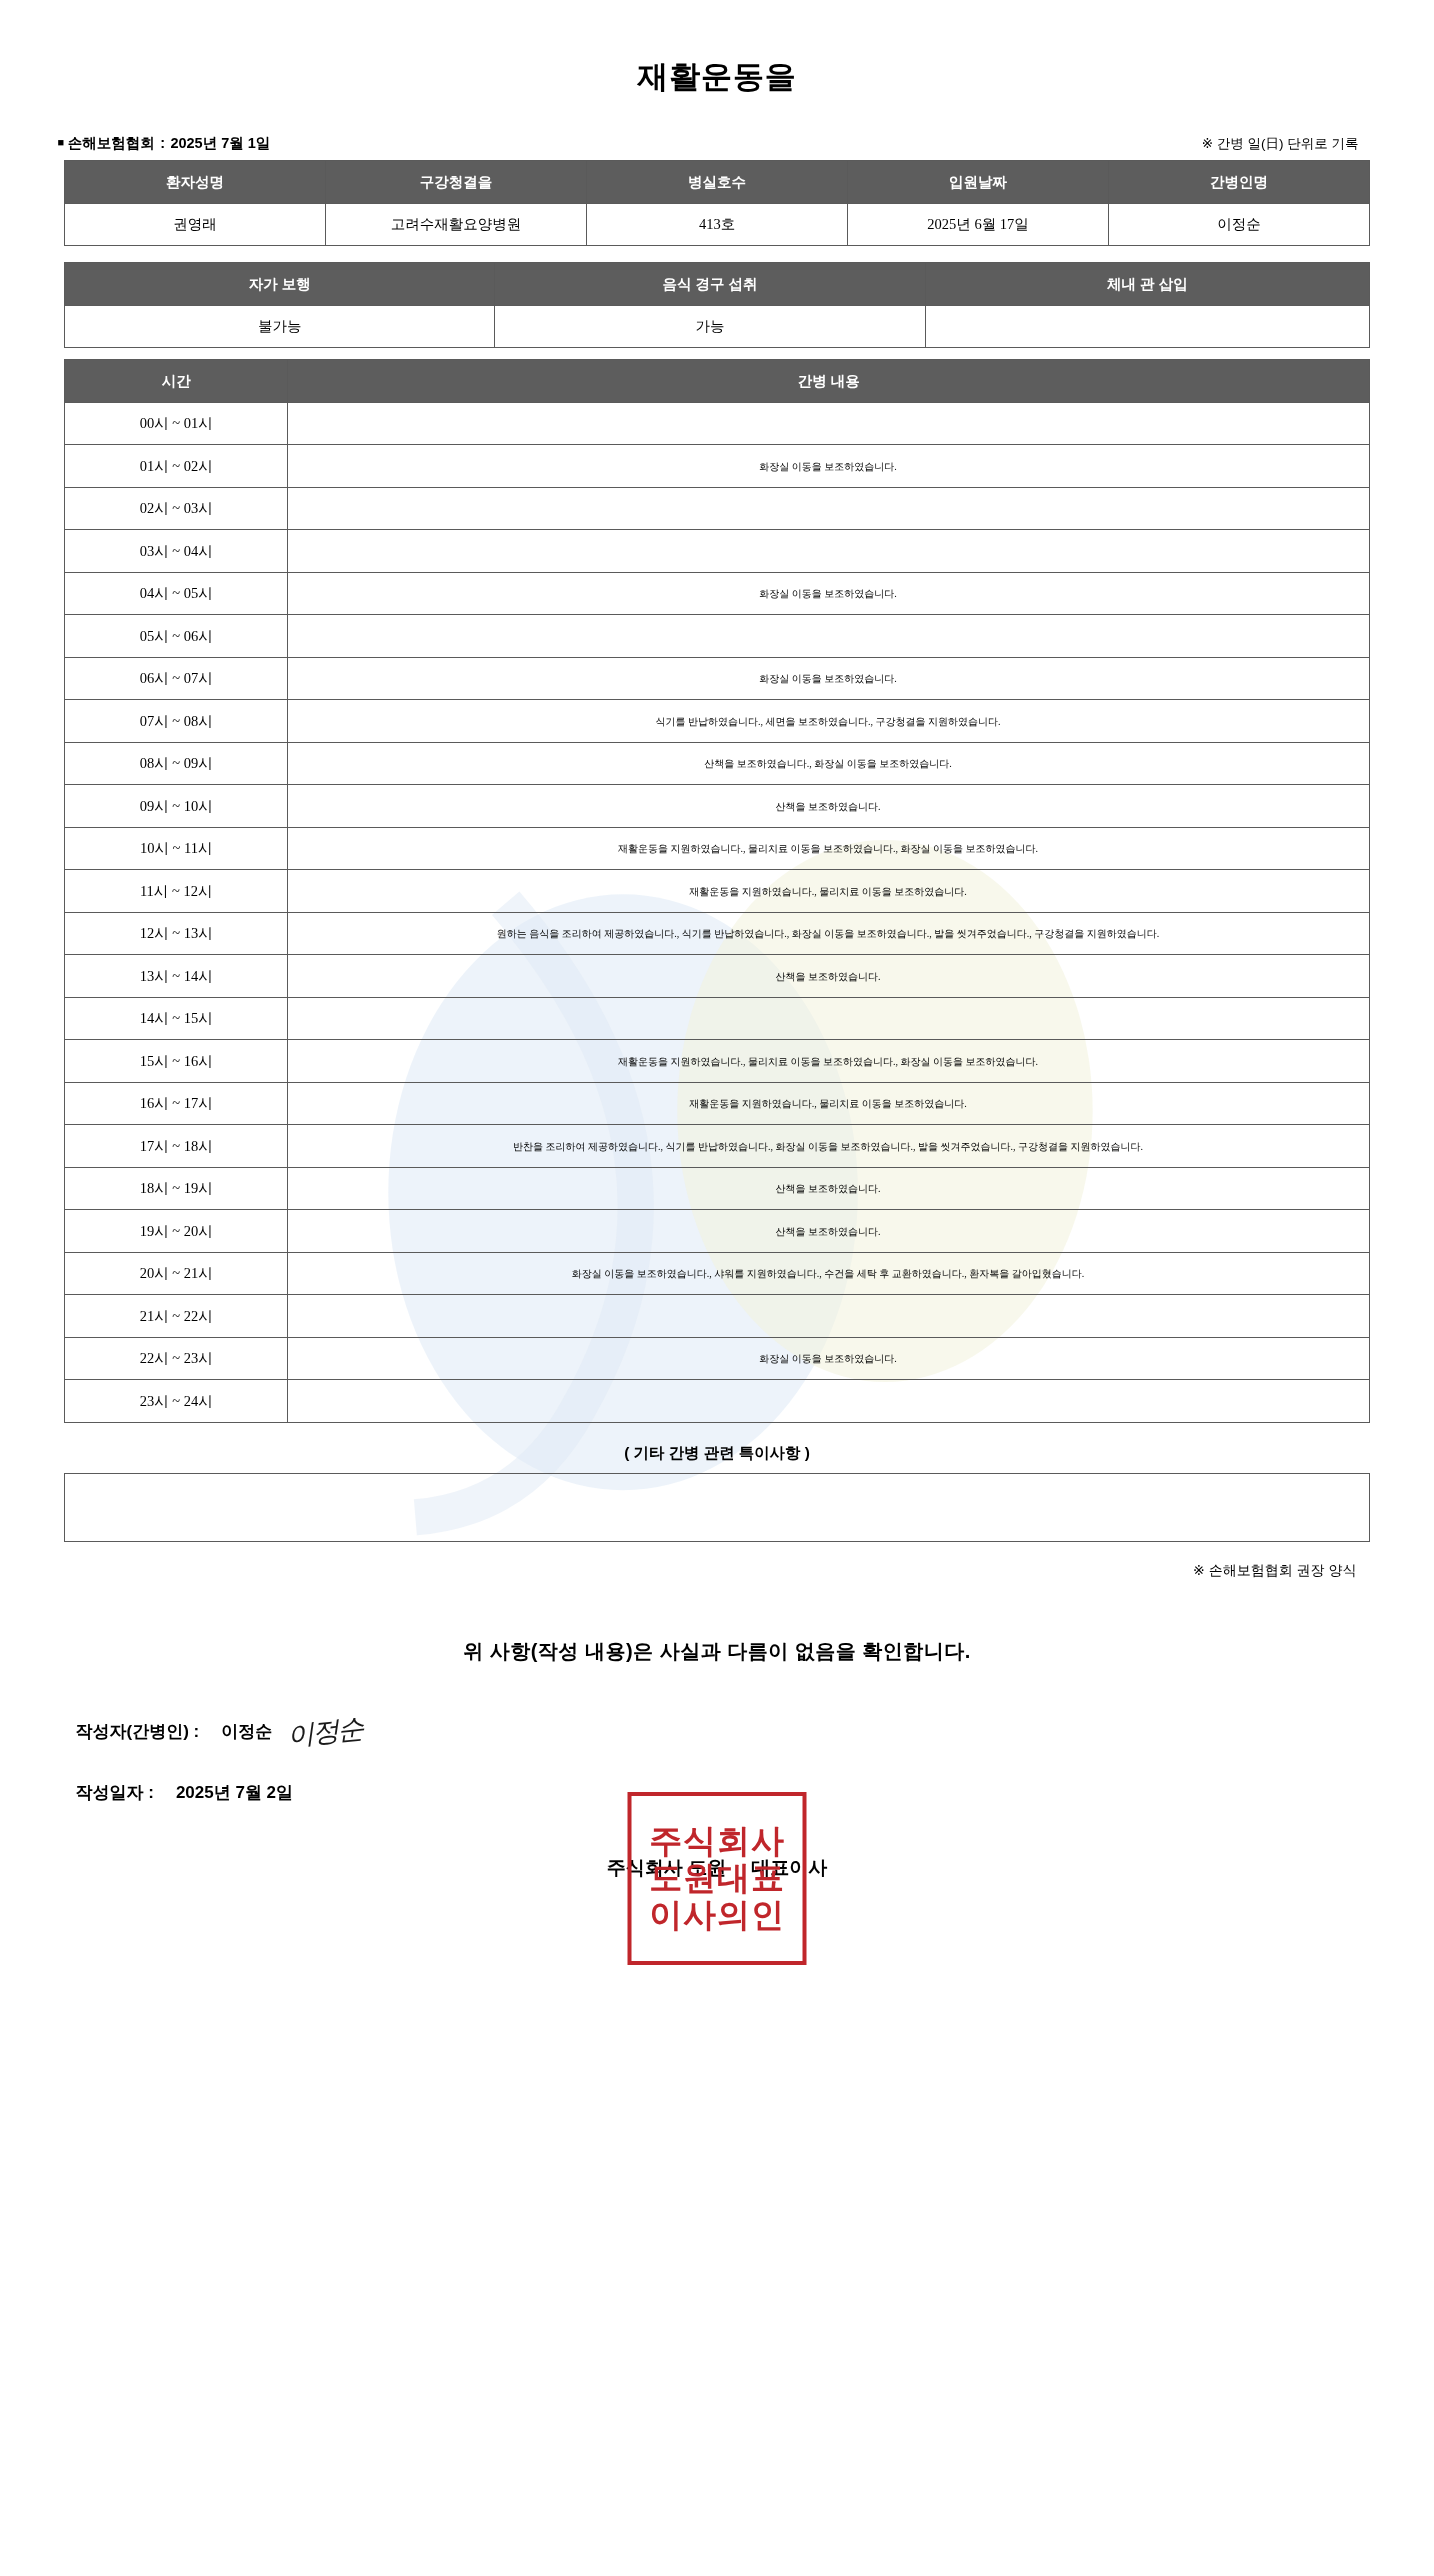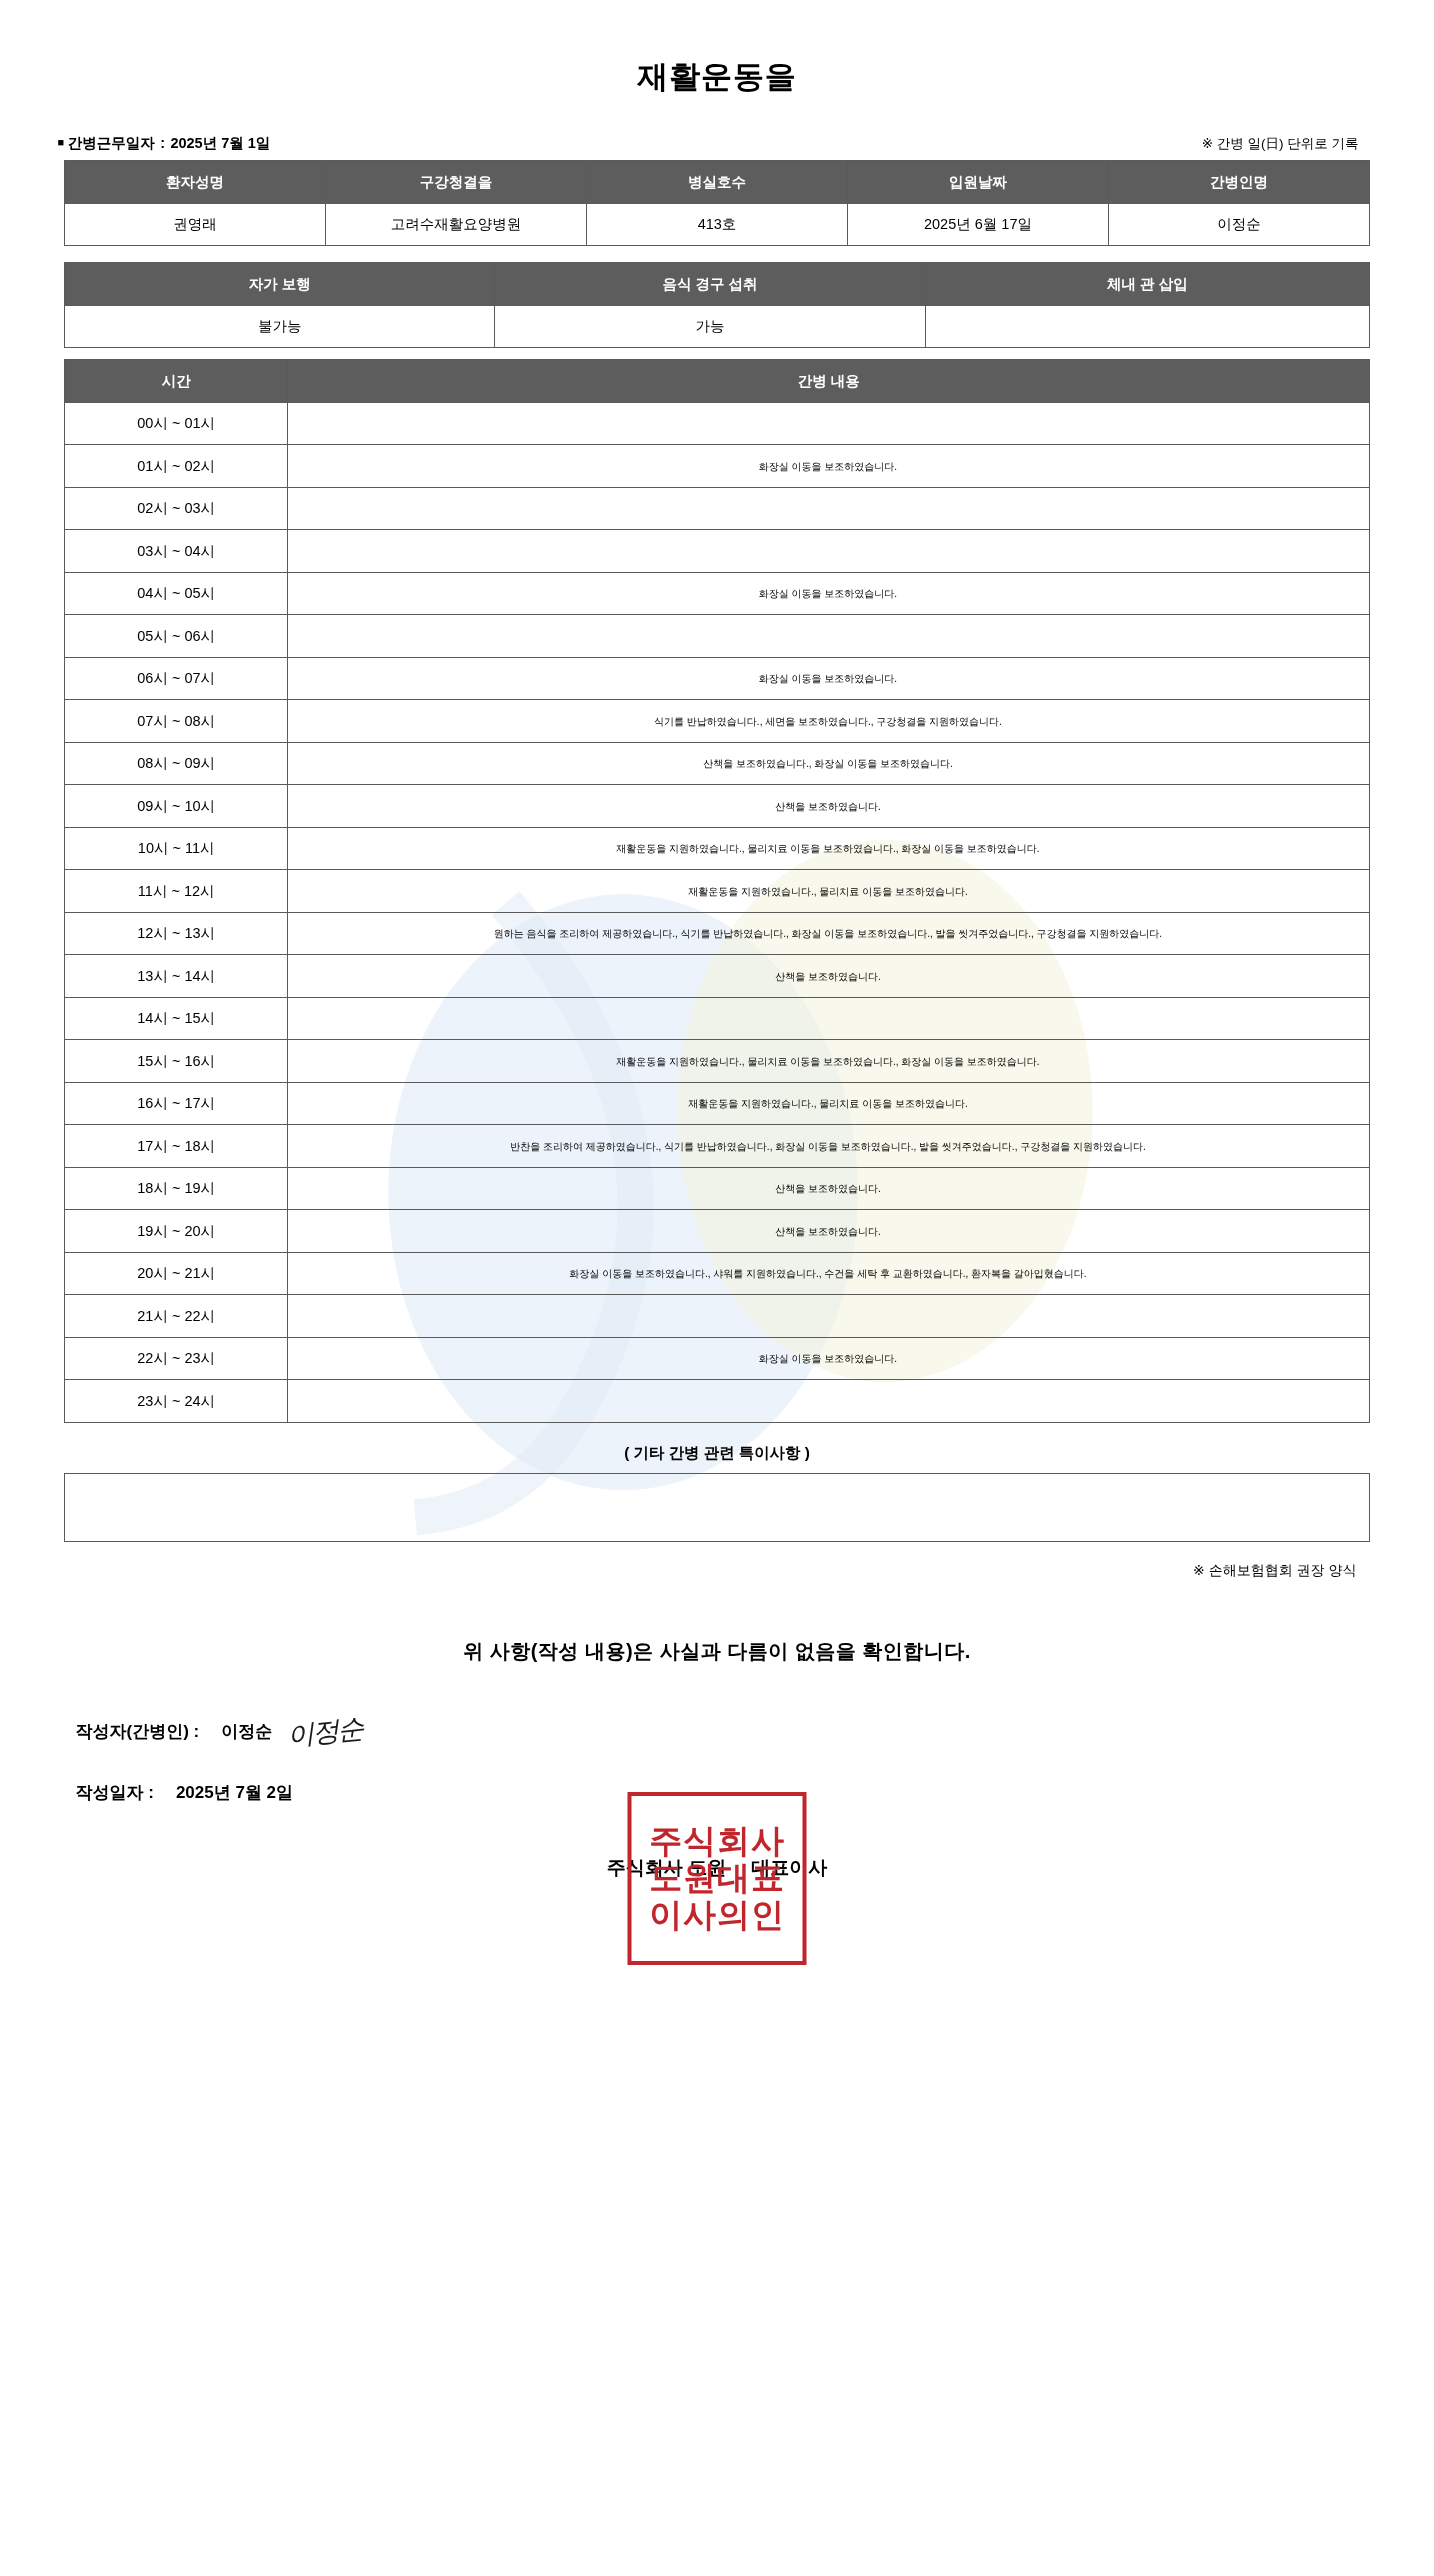--- a/index.html
+++ b/index.html
@@ -76,21 +76,21 @@
     padding: 9px 7.2px;
     text-align: center;
     vertical-align: middle;
   }
   th {
     background: #5d5d5d;
     color: #ffffff;
     font-weight: bold;
     height: 23.5px;
   }
-  td { height: 23.5px; background: transparent; }
+  td { height: 23.5px; background: transparent; font-family: Liberation Serif, serif; }
 
   .tbl-info { margin-bottom: 16px; }
   .tbl-info2 { margin-top: 11px; }
   .tbl-log { margin-top: 11px; }
 
   .tbl-log th.col-time { width: 208px; }
   .tbl-log td.col-time { width: 208px; font-size: 14.5px; }
   .tbl-log td.col-content {
     text-align: center;
     padding-left: 12.6px;
@@ -188,21 +188,21 @@
   <ellipse cx="980" cy="1230" rx="230" ry="300" fill="#f3f3dc" opacity="0.55"></ellipse>
   <path d="M560 1000 q240 280 80 560 q-60 110 -180 120" stroke="#dfe9f5" stroke-width="40" fill="none" opacity="0.5"></path>
 </svg>
 
 <div class="page">
 
   <div class="doc-title">재활운동을</div>
 
   <div class="meta-row">
     <div class="meta-left">
-      <span class="bullet">■</span><span>간병근무일자</span><span class="sep">:</span><span class="val">2025년 7월 1일</span>
+      <span class="bullet">■</span><span>손해보험협회</span><span class="sep">:</span><span class="val">2025년 7월 1일</span>
     </div>
     <div class="meta-right">※ 간병 일(日) 단위로 기록</div>
   </div>
 
   <table class="tbl-info">
     <tbody>
         <tr>
       <th>환자성명</th>
       <th>구강청결을</th>
       <th>병실호수</th>

